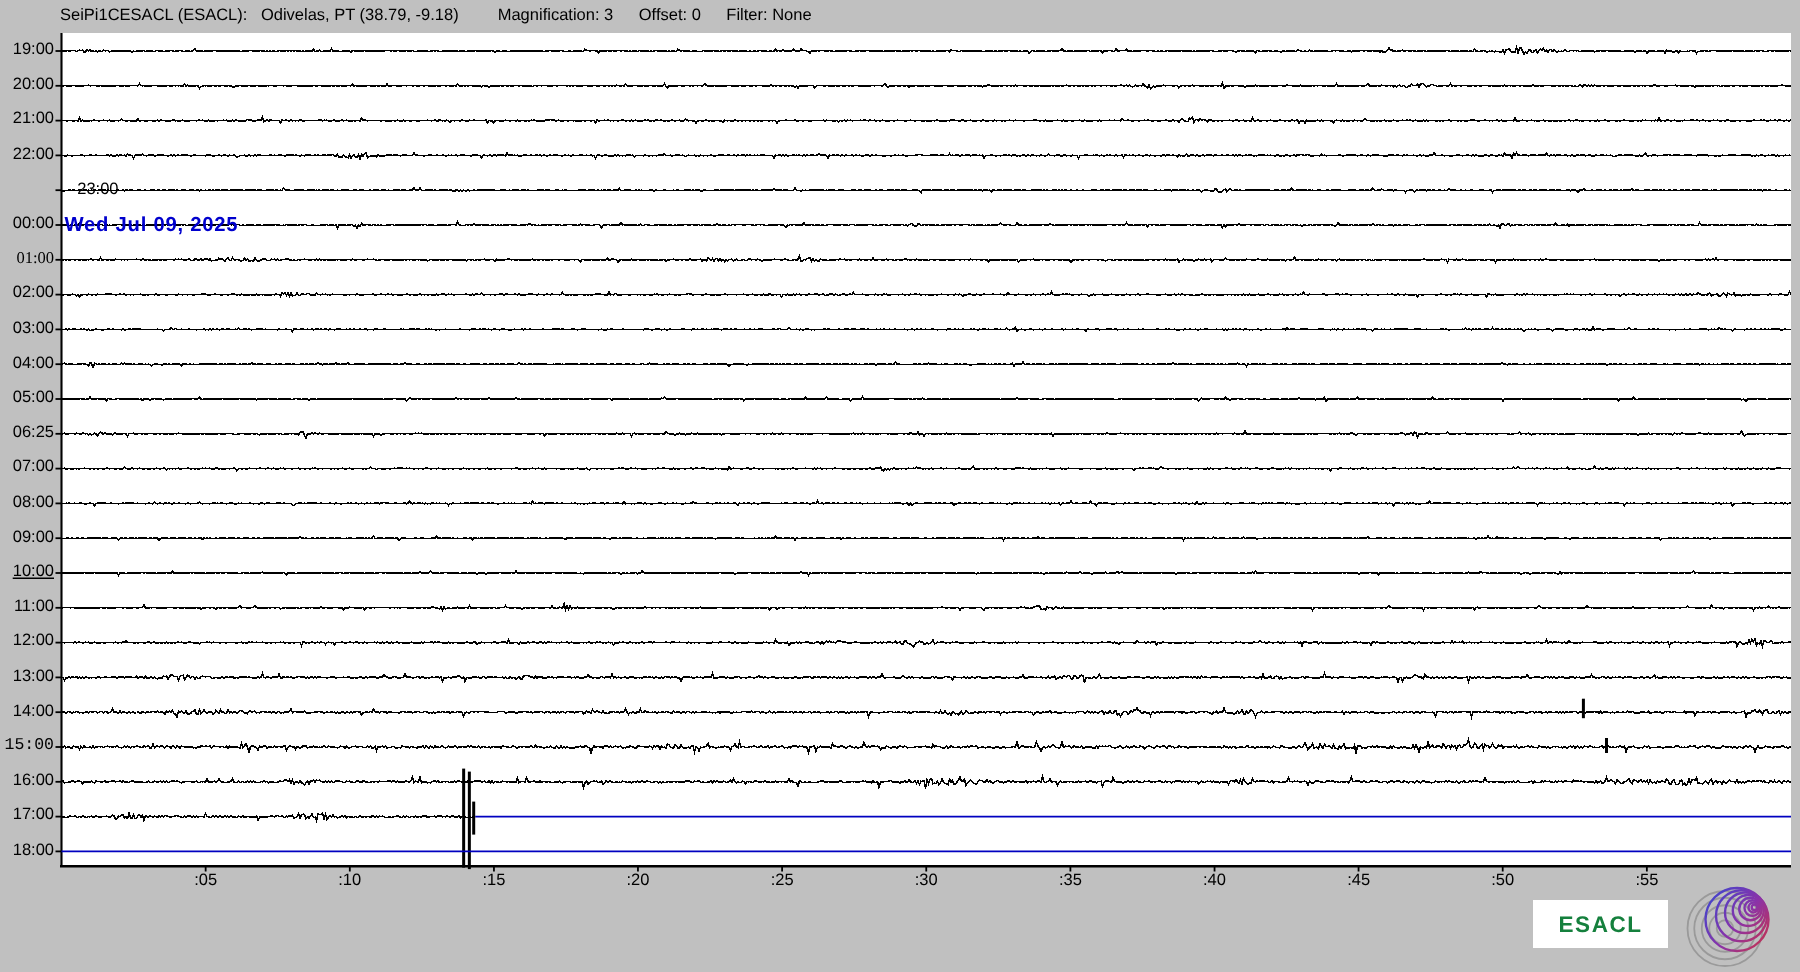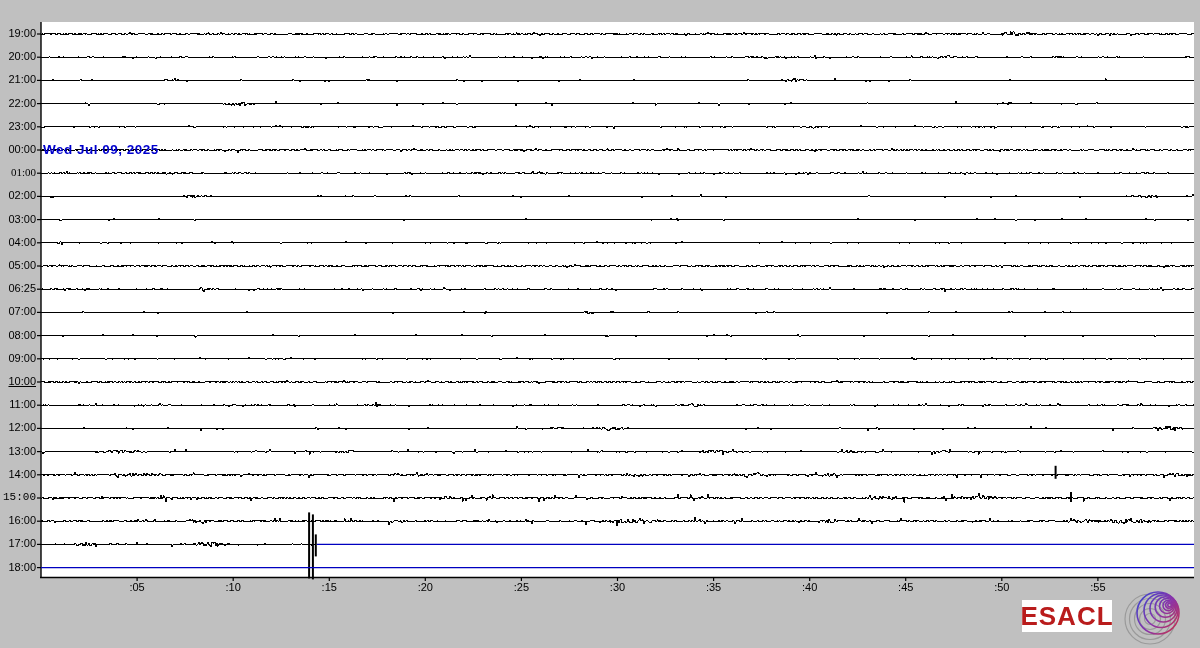--- a/index.html
+++ b/index.html
@@ -31,29 +31,40 @@
     position:absolute; left:43px; top:142px;
     font-size:13.5px; font-weight:bold; color:#0000cd;
     white-space:nowrap; letter-spacing:0.5px; z-index:5;
   }
   .esacl-badge{
     position:absolute; left:1022px; top:600px; width:90px; height:32px;
     background:#ffffff; display:flex; align-items:center; justify-content:center;
     z-index:5;
   }
   .esacl-badge span{
-    font-size:26px; font-weight:bold; color:#b91c1c; letter-spacing:1px;
+    font-size:15px; font-weight:bold; color:#15803d; letter-spacing:1px;
   }
   .logo{position:absolute; left:1122px; top:588px; width:72px; height:58px; z-index:5;}
 </style>
 </head>
 <body>
 
 <div class="screen">
 
+  <div class="header">
+    <span>SeiPi1CESACL (ESACL):</span>
+    <span class="sep-sm"></span>
+    <span>Odivelas, PT (38.79, -9.18)</span>
+    <span class="sep-lg"></span>
+    <span>Magnification: 3</span>
+    <span class="sep-md"></span>
+    <span>Offset: 0</span>
+    <span class="sep-md"></span>
+    <span>Filter: None</span>
+  </div>
 
   <div class="plot-area"></div>
 
   <svg class="traces" id="traceSvg" width="1200" height="648" viewBox="0 0 1200 648">
       <line x1="41" y1="22" x2="41" y2="578" stroke="#000000" stroke-width="1.4"></line>
       <line x1="40" y1="577.5" x2="1194" y2="577.5" stroke="#000000" stroke-width="1.6"></line>
       <line x1="37" y1="34" x2="41" y2="34" stroke="#000000" stroke-width="1.2"></line>
       <path d="M41 34L42 34.14L43 33.95L44 34.19L45 33.74L46 34.05L47 33.85L48 33.72L49 33.75L50 33.68L51 34.35L52 33.82L53 33.28L54 33.77L55 33.38L56 34.76L57 34.49L58 33.25L59 34.12L60 33.21L61 34.29L62 33.95L63 34.27L64 33.81L65 34.69L66 33.68L67 34.24L68 34.51L69 33.39L70 33.88L71 33.81L72 33.70L73 34.48L74 34.39L75 33.74L76 34.31L77 33.97L78 34.25L79 33.78L80 34.15L81 33.85L82 34.27L83 34.03L84 33.91L85 33.94L86 34.08L87 33.83L88 35.05L89 34.15L90 34.27L91 34.22L92 33.82L93 33.85L94 33.93L95 33.83L96 33.70L97 34.27L98 33.98L99 34.03L100 34.20L101 33.76L102 34.25L103 34.32L104 33.70L105 33.80L106 33.90L107 33.81L108 33.87L109 34.27L110 34.21L111 34.05L112 33.92L113 33.90L114 33.74L115 33.77L116 34.31L117 34.15L118 34.00L119 33.86L120 33.74L121 33.79L122 34.26L123 34.30L124 34.14L125 33.79L126 34.05L127 34.23L128 34.16L129 33.68L130 32.34L131 34.16L132 33.80L133 34.12L134 33.70L135 34.20L136 34.23L137 34.06L138 34.04L139 33.87L140 33.84L141 34.01L142 33.76L143 33.70L144 33.85L145 34.04L146 34.17L147 34.18L148 34.06L149 33.81L150 34.07L151 33.94L152 34.10L153 33.91L154 34.24L155 34.08L156 34.11L157 34.07L158 33.89L159 34.21L160 34.17L161 34.29L162 33.69L163 34.15L164 34.02L165 34.04L166 33.75L167 33.79L168 33.67L169 34.01L170 33.95L171 34.04L172 34.03L173 33.85L174 33.77L175 33.91L176 33.82L177 34.25L178 34.09L179 34.30L180 33.85L181 34.29L182 33.93L183 34.19L184 34.30L185 34.18L186 33.75L187 33.85L188 34.04L189 34.12L190 33.97L191 33.67L192 34.05L193 33.75L194 34.05L195 33.70L196 34.14L197 33.68L198 34.24L199 33.86L200 34.09L201 34.25L202 33.99L203 34.33L204 33.92L205 33.99L206 34.30L207 33.77L208 34.00L209 32.71L210 34.30L211 34.19L212 34.04L213 33.48L214 34.27L215 34.27L216 34.12L217 34.08L218 33.90L219 34.03L220 34.30L221 32.40L222 34.19L223 33.80L224 33.83L225 33.95L226 34.20L227 34.31L228 34.16L229 33.90L230 34.23L231 34.02L232 33.71L233 34.03L234 34.77L235 33.73L236 33.68L237 34.03L238 34.10L239 33.88L240 34.16L241 34.10L242 34.11L243 33.69L244 34.08L245 33.85L246 34.10L247 33.77L248 34.30L249 33.94L250 34.10L251 34.17L252 34.05L253 34.15L254 34.22L255 33.83L256 34.29L257 33.72L258 33.79L259 33.69L260 33.80L261 33.91L262 33.74L263 34.19L264 34.09L265 33.67L266 33.78L267 33.93L268 34.30L269 33.95L270 34.15L271 33.77L272 33.84L273 33.96L274 34.17L275 33.72L276 34.20L277 34.31L278 34.19L279 34.07L280 34.24L281 34.06L282 34.06L283 34.04L284 34.07L285 34.19L286 34.32L287 34.13L288 33.98L289 33.78L290 34.03L291 33.69L292 34.01L293 34.23L294 34.21L295 34.24L296 33.76L297 34.15L298 33.77L299 34.19L300 33.72L301 34.15L302 33.94L303 34.12L304 34.23L305 34.03L306 34.31L307 33.80L308 34.17L309 34.08L310 34.26L311 34.23L312 34.12L313 34.07L314 33.89L315 33.96L316 34.01L317 33.76L318 33.91L319 34.16L320 33.69L321 34.26L322 33.93L323 33.86L324 34.22L325 34.05L326 33.94L327 33.84L328 33.78L329 34.07L330 35.23L331 33.77L332 34.06L333 33.92L334 34.46L335 33.99L336 34.09L337 33.91L338 34.24L339 34.32L340 34.21L341 34.00L342 34.22L343 34.13L344 34.15L345 33.93L346 33.93L347 33.94L348 33.87L349 33.75L350 34.27L351 33.92L352 34.06L353 33.87L354 34.17L355 33.93L356 33.85L357 33.99L358 34.09L359 34.15L360 34.12L361 34.03L362 34.23L363 34.31L364 34.02L365 33.93L366 33.82L367 33.72L368 34.12L369 34.09L370 34.23L371 33.97L372 34.10L373 33.91L374 33.68L375 33.92L376 34.23L377 34.30L378 34.25L379 34.16L380 33.94L381 34.32L382 34.21L383 34.06L384 33.99L385 34.09L386 33.81L387 34.09L388 34.19L389 34.32L390 32.76L391 33.73L392 33.73L393 33.87L394 33.82L395 33.78L396 33.77L397 33.88L398 33.95L399 35.21L400 33.75L401 34.24L402 33.77L403 33.93L404 34.00L405 33.71L406 34.14L407 34.01L408 33.75L409 33.90L410 34.23L411 33.85L412 33.71L413 33.70L414 34.01L415 33.73L416 33.69L417 34.27L418 33.96L419 34.29L420 34.11L421 34.31L422 33.78L423 34.19L424 33.93L425 34.28L426 33.71L427 33.82L428 34.33L429 34.01L430 33.91L431 34.08L432 34.09L433 34.29L434 34.00L435 34.26L436 34.12L437 33.67L438 33.82L439 34.18L440 33.91L441 34.09L442 33.99L443 34.17L444 33.92L445 34.27L446 33.73L447 34.33L448 33.80L449 33.99L450 34.25L451 34.30L452 32.76L453 33.70L454 34.09L455 33.73L456 34.08L457 33.97L458 33.87L459 33.86L460 34.17L461 34.33L462 34.12L463 33.90L464 33.88L465 34.26L466 34.25L467 34.29L468 34.28L469 33.73L470 34.06L471 33.88L472 33.86L473 34.06L474 33.91L475 33.82L476 33.77L477 34.01L478 34.22L479 33.92L480 34.54L481 33.70L482 33.72L483 34.24L484 33.67L485 33.82L486 33.83L487 33.91L488 33.75L489 33.92L490 33.95L491 34.01L492 34.24L493 34.27L494 33.71L495 34.02L496 34.07L497 33.95L498 34.31L499 34.28L500 33.88L501 34.26L502 34.23L503 33.94L504 34.29L505 34.21L506 33.67L507 33.68L508 34.21L509 33.88L510 33.87L511 34.04L512 34.32L513 34.15L514 33.90L515 34.27L516 34.14L517 32.69L518 34.31L519 33.72L520 34.24L521 33.94L522 33.42L523 33.89L524 34.32L525 33.90L526 34.18L527 34.15L528 33.75L529 32.97L530 33.92L531 34.09L532 34.10L533 33.88L534 32.68L535 33.69L536 33.71L537 33.69L538 34.32L539 34.28L540 35.42L541 33.93L542 34.14L543 33.93L544 34.26L545 33.75L546 34.06L547 33.74L548 33.78L549 33.75L550 34.23L551 33.98L552 34.27L553 33.75L554 34.05L555 34.17L556 34.28L557 34.18L558 33.69L559 34.17L560 34.11L561 34.01L562 34.11L563 33.95L564 33.91L565 33.74L566 33.76L567 34.05L568 34.22L569 34.25L570 34.20L571 33.77L572 33.91L573 33.70L574 33.98L575 33.87L576 34.31L577 33.77L578 33.82L579 33.69L580 34.20L581 33.97L582 34.26L583 33.98L584 34.32L585 33.80L586 33.90L587 33.84L588 34.10L589 34.22L590 34.09L591 33.96L592 33.74L593 34.24L594 33.94L595 33.88L596 33.94L597 33.70L598 33.99L599 33.88L600 33.93L601 34.26L602 33.87L603 34.04L604 34.25L605 33.94L606 34.13L607 33.77L608 33.98L609 33.69L610 33.76L611 33.98L612 33.79L613 33.69L614 34.17L615 33.82L616 34.17L617 33.91L618 34.05L619 34.15L620 33.91L621 34.33L622 34.03L623 34.24L624 34.21L625 34.06L626 34.18L627 33.90L628 34.26L629 33.98L630 33.97L631 33.68L632 33.76L633 34.69L634 32.99L635 33.78L636 33.68L637 33.78L638 34.10L639 34.25L640 34.24L641 33.73L642 33.91L643 34.26L644 33.76L645 34.01L646 34.31L647 33.97L648 34.16L649 34.07L650 34.11L651 34.05L652 33.84L653 34.16L654 33.90L655 34.25L656 34.27L657 34.18L658 34.05L659 33.79L660 34.12L661 33.72L662 34.41L663 34.12L664 33.77L665 34.26L666 34.00L667 33.87L668 33.98L669 33.72L670 34.08L671 34.01L672 33.68L673 33.71L674 34.17L675 34.19L676 33.73L677 34.14L678 33.92L679 34.27L680 34.12L681 34.30L682 34.25L683 33.93L684 34.17L685 33.76L686 35.41L687 34.48L688 33.68L689 33.83L690 34.33L691 34.05L692 34.15L693 34.19L694 34.11L695 34.03L696 33.97L697 34.25L698 34.18L699 34.18L700 33.96L701 33.75L702 34.12L703 34.01L704 33.98L705 34.20L706 33.77L707 33.76L708 32.23L709 33.98L710 33.84L711 34.31L712 33.70L713 34.03L714 33.82L715 34.22L716 34.23L717 33.92L718 34.12L719 34.02L720 34.22L721 34.14L722 33.96L723 34.12L724 33.89L725 33.79L726 33.70L727 34.30L728 33.68L729 34.22L730 33.67L731 34.20L732 34.08L733 33.69L734 34.00L735 35.23L736 33.67L737 34.25L738 34.12L739 33.73L740 33.79L741 33.78L742 34.28L743 34.20L744 32.70L745 33.76L746 34.33L747 33.67L748 33.73L749 33.69L750 33.76L751 32.81L752 34.30L753 33.80L754 34.07L755 34.30L756 33.69L757 34.24L758 33.93L759 33.87L760 34.08L761 33.74L762 33.70L763 33.76L764 33.83L765 34.18L766 33.80L767 33.68L768 33.76L769 33.97L770 34.25L771 34.22L772 34.06L773 34.31L774 34.05L775 34.15L776 34.30L777 34.26L778 33.71L779 33.77L780 34.20L781 34.05L782 33.77L783 33.91L784 33.80L785 34.09L786 34.18L787 33.79L788 33.70L789 34.06L790 34.24L791 34.00L792 34.02L793 33.98L794 33.80L795 34.31L796 33.97L797 34.25L798 33.83L799 33.85L800 33.87L801 34.13L802 34.05L803 33.78L804 34.19L805 33.92L806 34.04L807 33.75L808 33.68L809 34.21L810 34.33L811 34.29L812 34.22L813 34.06L814 34.12L815 33.78L816 33.95L817 33.93L818 34.00L819 33.72L820 33.76L821 33.76L822 34.05L823 34.28L824 35.02L825 33.97L826 34.19L827 33.75L828 34.14L829 33.90L830 34.23L831 34.24L832 33.79L833 34.06L834 34.16L835 33.76L836 34.25L837 35.27L838 33.71L839 33.86L840 34.29L841 34.31L842 33.97L843 34.12L844 33.94L845 33.93L846 33.74L847 34.06L848 34.26L849 34.32L850 33.67L851 34.14L852 34.20L853 34.31L854 34.92L855 34.04L856 33.91L857 34.31L858 34.09L859 33.87L860 33.93L861 33.95L862 33.73L863 34.21L864 34.21L865 33.22L866 33.77L867 33.76L868 34.29L869 34.28L870 33.96L871 34.28L872 34.24L873 33.42L874 34.15L875 34.09L876 34.29L877 34.01L878 34.14L879 34.19L880 33.92L881 33.96L882 34.16L883 33.97L884 33.88L885 34.22L886 34.21L887 34.22L888 34.14L889 33.67L890 33.87L891 33.73L892 33.82L893 33.76L894 34.26L895 33.77L896 34.31L897 34.32L898 34.24L899 34.05L900 34.05L901 34.66L902 33.85L903 33.83L904 34.11L905 34.16L906 34.01L907 33.76L908 33.69L909 33.84L910 33.83L911 33.71L912 34.02L913 33.98L914 34.23L915 33.68L916 34.05L917 33.78L918 34.41L919 33.70L920 34.74L921 33.71L922 34.62L923 34.66L924 34.47L925 33.60L926 31.84L927 33.43L928 33.20L929 34.30L930 33.96L931 34.35L932 33.98L933 33.87L934 33.81L935 33.29L936 34.09L937 33.86L938 33.68L939 33.88L940 33.86L941 33.85L942 33.67L943 34.03L944 34.29L945 34.13L946 33.76L947 34.06L948 33.98L949 33.72L950 34.14L951 34.25L952 33.82L953 34.04L954 34.01L955 34.04L956 33.77L957 34.14L958 34.17L959 33.78L960 34.24L961 33.76L962 33.84L963 33.85L964 33.80L965 33.79L966 33.89L967 34.33L968 33.81L969 33.89L970 33.96L971 33.99L972 33.95L973 34.26L974 33.98L975 34.00L976 34.16L977 33.93L978 33.95L979 34.35L980 33.98L981 34.16L982 34.27L983 32.67L984 33.94L985 34.20L986 34.40L987 33.97L988 33.96L989 33.68L990 33.87L991 34.65L992 34.53L993 34.04L994 34.30L995 33.93L996 34.58L997 34.22L998 34.53L999 34.28L1000 34.60L1001 34.55L1002 33.26L1003 35.40L1004 33.16L1005 32.92L1006 32.54L1007 33.77L1008 34.86L1009 34.56L1010 34.99L1011 31.63L1012 35.20L1013 32.08L1014 31.79L1015 33.87L1016 35.94L1017 34.54L1018 35.68L1019 33.63L1020 32.91L1021 34.69L1022 35.07L1023 33.64L1024 33.44L1025 35.23L1026 33.75L1027 32.63L1028 33.69L1029 32.33L1030 34.33L1031 33.57L1032 34.93L1033 33.02L1034 33.18L1035 34.29L1036 33.40L1037 34.17L1038 34.60L1039 34.09L1040 34.55L1041 34.07L1042 34.42L1043 33.39L1044 33.55L1045 34.44L1046 34.40L1047 33.62L1048 33.75L1049 33.91L1050 33.55L1051 33.97L1052 33.64L1053 34.30L1054 34.29L1055 33.95L1056 33.79L1057 34.08L1058 34.10L1059 34.10L1060 33.93L1061 34.23L1062 33.69L1063 34.82L1064 34.11L1065 34.10L1066 33.98L1067 33.78L1068 33.95L1069 33.88L1070 34.08L1071 33.74L1072 33.75L1073 34.14L1074 33.97L1075 33.75L1076 34.30L1077 33.98L1078 33.85L1079 34.11L1080 33.71L1081 34.32L1082 34.26L1083 34.25L1084 33.74L1085 34.15L1086 33.81L1087 33.85L1088 33.98L1089 33.88L1090 35.17L1091 34.10L1092 33.80L1093 33.89L1094 33.96L1095 34.33L1096 33.95L1097 33.80L1098 35.70L1099 34.18L1100 33.87L1101 33.95L1102 34.02L1103 34.19L1104 34.25L1105 34.19L1106 33.92L1107 34.00L1108 33.76L1109 33.95L1110 35.56L1111 33.53L1112 33.96L1113 34.27L1114 33.52L1115 34.79L1116 34.77L1117 33.83L1118 33.94L1119 35.01L1120 33.95L1121 34.41L1122 34.31L1123 34.27L1124 34.35L1125 34.14L1126 34.25L1127 33.68L1128 33.84L1129 33.85L1130 33.83L1131 35.52L1132 34.26L1133 34.25L1134 33.94L1135 34.24L1136 33.70L1137 33.98L1138 33.77L1139 34.28L1140 33.90L1141 33.76L1142 33.68L1143 33.79L1144 33.71L1145 34.21L1146 34.07L1147 34.06L1148 33.99L1149 34.00L1150 33.90L1151 34.03L1152 33.69L1153 34.07L1154 34.01L1155 33.75L1156 33.95L1157 33.85L1158 33.84L1159 33.78L1160 34.22L1161 33.94L1162 34.09L1163 34.30L1164 34.13L1165 33.96L1166 34.02L1167 33.93L1168 34.14L1169 34.29L1170 33.79L1171 33.73L1172 34.32L1173 33.86L1174 33.72L1175 33.89L1176 34.17L1177 34.25L1178 34.22L1179 33.98L1180 33.69L1181 33.89L1182 33.91L1183 33.74L1184 33.99L1185 33.94L1186 33.77L1187 34.10L1188 33.98L1189 34.20L1190 34.00L1191 34.19L1192 33.87L1193 33.72L1194 33.91" fill="none" stroke="#000000" stroke-width="1.05" shape-rendering="crispEdges"></path>
       <line x1="37" y1="57.2" x2="41" y2="57.2" stroke="#000000" stroke-width="1.2"></line>
       <path d="M41 57.2L42 57.30L43 57.08L44 57.14L45 57.44L46 57.30L47 57.52L48 57.20L49 57.02L50 56.92L51 57.52L52 57.48L53 57.37L54 57.40L55 57.42L56 57.22L57 56.93L58 57.18L59 56.84L60 57.22L61 56.99L62 57.18L63 56.97L64 57.02L65 57.34L66 57.42L67 56.90L68 57.24L69 57.30L70 57.19L71 57.37L72 57.19L73 57.25L74 57.15L75 57.25L76 57.41L77 57.28L78 56.95L79 57.08L80 57.34L81 57.41L82 57.50L83 56.97L84 57.25L85 57.31L86 57.27L87 56.95L88 56.90L89 56.95L90 57.05L91 57.14L92 57.17L93 55.77L94 56.99L95 57.23L96 57.01L97 57.40L98 57.48L99 57.29L100 57.37L101 57.17L102 57.01L103 57.11L104 56.97L105 57.35L106 57.29L107 57.17L108 57.37L109 57.39L110 57.41L111 57.37L112 56.93L113 57.17L114 57.33L115 57.39L116 56.95L117 57.16L118 57.00L119 57.29L120 57.00L121 57.47L122 57.45L123 56.07L124 57.40L125 56.71L126 57.39L127 57.22L128 57.50L129 57.28L130 57.47L131 56.96L132 57.28L133 58.87L134 57.53L135 57.53L136 56.88L137 57.24L138 57.00L139 57.37L140 57.06L141 57.36L142 56.94L143 57.24L144 57.43L145 56.96L146 57.29L147 57.19L148 56.98L149 56.89L150 57.27L151 57.52L152 56.95L153 57.14L154 57.29L155 57.81L156 58.51L157 57.42L158 56.99L159 57.42L160 56.91L161 57.15L162 57.17L163 57.36L164 57.34L165 57.20L166 56.95L167 57.26L168 57.22L169 57.44L170 57.25L171 57.03L172 57.02L173 57.47L174 57.17L175 57.47L176 56.97L177 57.40L178 56.99L179 57.17L180 56.93L181 56.92L182 57.15L183 57.51L184 57.46L185 57.01L186 56.88L187 56.88L188 56.89L189 57.37L190 56.91L191 57.20L192 57.21L193 57.21L194 57.49L195 57.11L196 57.01L197 57.13L198 57.09L199 57.53L200 57.08L201 57.42L202 57.35L203 57.35L204 57.38L205 57.14L206 57.39L207 57.51L208 57.50L209 56.93L210 57.11L211 57.50L212 57.10L213 56.96L214 56.93L215 57.45L216 57.39L217 57.40L218 57.40L219 57.32L220 57.49L221 57.00L222 57.52L223 57.22L224 57.03L225 57.47L226 57.47L227 56.95L228 57.50L229 57.17L230 57.45L231 57.32L232 56.94L233 57.07L234 57.21L235 56.34L236 57.52L237 56.99L238 57.39L239 57.19L240 57.16L241 57.28L242 57.21L243 57.27L244 57.35L245 57.13L246 57.00L247 57.27L248 57.10L249 57.44L250 57.20L251 57.08L252 57.44L253 57.27L254 57.02L255 57.46L256 57.28L257 57.31L258 55.99L259 57.22L260 57.31L261 57.37L262 56.97L263 57.12L264 57.14L265 57.19L266 57.15L267 57.51L268 56.98L269 56.95L270 56.97L271 57.14L272 56.97L273 56.88L274 56.88L275 57.27L276 57.07L277 56.94L278 57.36L279 57.28L280 57.11L281 56.99L282 57.03L283 57.38L284 56.95L285 56.89L286 57.40L287 57.20L288 57.43L289 57.52L290 57.27L291 56.96L292 57.39L293 57.21L294 57.19L295 57.03L296 56.97L297 57.37L298 57.09L299 56.91L300 57.45L301 57.25L302 57.50L303 57.08L304 57.31L305 56.01L306 57.08L307 57.29L308 57.53L309 56.95L310 57.52L311 57.01L312 57.51L313 56.97L314 56.98L315 57.35L316 57.49L317 57.30L318 57.15L319 57.31L320 57.13L321 57.91L322 56.92L323 57.27L324 57.17L325 57.19L326 58.27L327 57.44L328 57.18L329 57.34L330 57.39L331 57.52L332 57.11L333 57.24L334 56.99L335 57.39L336 57.20L337 57.00L338 57.45L339 57.12L340 56.94L341 57.40L342 57.20L343 57.12L344 56.90L345 57.02L346 57.39L347 57.10L348 57.14L349 57.42L350 57.29L351 57.33L352 57.39L353 57.33L354 57.43L355 57.73L356 57.00L357 57.11L358 57.23L359 57.14L360 57.08L361 57.24L362 56.94L363 57.08L364 57.02L365 57.25L366 57.33L367 57.24L368 57.47L369 57.00L370 56.94L371 57.19L372 57.15L373 56.97L374 57.09L375 56.92L376 57.03L377 56.92L378 57.37L379 57.06L380 57.24L381 56.99L382 57.51L383 57.00L384 57.05L385 57.30L386 57.18L387 57.53L388 57.48L389 56.94L390 57.17L391 57.08L392 57.31L393 57.49L394 57.18L395 57.29L396 56.87L397 56.92L398 57.53L399 57.50L400 57.13L401 56.91L402 57.17L403 57.43L404 57.08L405 57.00L406 57.40L407 57.01L408 57.51L409 57.02L410 57.34L411 56.71L412 57.11L413 57.16L414 57.40L415 57.08L416 57.46L417 56.03L418 56.97L419 57.48L420 57.20L421 57.47L422 57.09L423 57.13L424 56.90L425 57.29L426 57.39L427 57.42L428 57.41L429 56.99L430 57.24L431 57.21L432 57.38L433 57.04L434 56.94L435 57.20L436 57.34L437 57.25L438 57.07L439 57.50L440 57.40L441 57.49L442 57.00L443 55.78L444 57.46L445 58.33L446 57.26L447 57.32L448 57.06L449 57.50L450 57.02L451 57.44L452 57.14L453 56.94L454 57.19L455 57.30L456 57.42L457 56.98L458 57.01L459 57.09L460 57.50L461 57.07L462 57.47L463 57.04L464 56.89L465 57.32L466 56.91L467 56.99L468 57.35L469 57.00L470 55.54L471 57.12L472 57.27L473 57.44L474 57.53L475 57.43L476 57.08L477 57.22L478 57.42L479 57.42L480 57.08L481 57.42L482 57.36L483 57.41L484 57.45L485 57.05L486 57.14L487 57.11L488 57.23L489 57.22L490 57.48L491 57.28L492 57.35L493 56.98L494 57.20L495 57.15L496 57.61L497 57.34L498 56.91L499 57.01L500 57.52L501 57.43L502 57.15L503 56.96L504 57.23L505 57.01L506 57.05L507 57.11L508 57.10L509 57.48L510 57.35L511 57.36L512 57.24L513 57.42L514 56.60L515 57.45L516 57.00L517 57.31L518 57.07L519 57.09L520 57.21L521 57.44L522 56.88L523 57.18L524 57.52L525 57.06L526 57.22L527 57.02L528 57.24L529 57.28L530 58.23L531 57.18L532 58.81L533 56.96L534 57.35L535 57.29L536 57.52L537 57.40L538 57.28L539 56.91L540 57.17L541 56.90L542 57.14L543 58.49L544 57.42L545 56.93L546 57.09L547 57.07L548 56.94L549 57.16L550 57.29L551 56.92L552 57.19L553 57.49L554 57.13L555 57.26L556 57.27L557 57.02L558 57.47L559 57.40L560 57.09L561 56.89L562 57.41L563 57.38L564 57.02L565 56.96L566 57.24L567 57.13L568 57.31L569 57.33L570 56.90L571 56.93L572 57.05L573 57.46L574 57.36L575 57.51L576 57.39L577 57.51L578 57.36L579 57.41L580 57.44L581 56.87L582 56.95L583 57.20L584 57.04L585 57.04L586 56.91L587 56.96L588 57.31L589 56.95L590 55.79L591 57.12L592 58.35L593 57.16L594 57.43L595 57.30L596 57.29L597 57.05L598 56.92L599 57.46L600 57.33L601 57.13L602 57.07L603 57.51L604 56.96L605 56.94L606 57.95L607 57.09L608 57.24L609 57.33L610 57.07L611 57.09L612 57.33L613 57.20L614 57.38L615 57.45L616 56.97L617 57.36L618 57.40L619 57.26L620 57.11L621 56.99L622 57.08L623 57.15L624 57.48L625 57.41L626 57.17L627 57.16L628 57.31L629 56.92L630 57.00L631 56.99L632 57.47L633 57.52L634 56.96L635 57.43L636 57.10L637 56.90L638 57.17L639 57.48L640 57.14L641 57.43L642 57.39L643 57.34L644 57.07L645 56.95L646 57.29L647 57.30L648 57.08L649 56.92L650 57.25L651 56.94L652 57.28L653 57.21L654 57.23L655 58.22L656 56.97L657 57.39L658 57.04L659 56.42L660 56.91L661 57.17L662 57.36L663 57.35L664 57.24L665 57.53L666 57.12L667 57.19L668 57.24L669 56.90L670 56.96L671 57.18L672 57.18L673 57.05L674 57.31L675 57.02L676 57.43L677 56.87L678 57.53L679 57.10L680 57.15L681 57.10L682 56.90L683 57.51L684 57.50L685 56.94L686 57.04L687 57.31L688 57.48L689 56.96L690 57.28L691 57.31L692 57.39L693 57.08L694 57.27L695 57.39L696 57.50L697 57.51L698 57.49L699 57.39L700 57.29L701 57.12L702 57.23L703 57.08L704 57.44L705 57.51L706 57.17L707 57.11L708 57.49L709 57.29L710 57.04L711 56.87L712 57.21L713 57.47L714 57.02L715 56.98L716 57.40L717 56.98L718 57.17L719 57.30L720 57.29L721 57.05L722 57.43L723 57.12L724 57.33L725 57.47L726 56.92L727 57.00L728 57.40L729 57.10L730 57.46L731 57.03L732 57.02L733 56.91L734 57.46L735 57.05L736 57.15L737 57.09L738 57.18L739 57.03L740 57.14L741 57.52L742 57.03L743 57.25L744 57.36L745 56.92L746 56.94L747 56.81L748 56.77L749 57.23L750 57.13L751 56.72L752 57.80L753 56.67L754 57.66L755 57.86L756 57.72L757 56.47L758 57.51L759 57.29L760 56.93L761 57.39L762 56.07L763 57.04L764 57.74L765 58.50L766 56.77L767 59.15L768 58.14L769 57.49L770 57.91L771 57.69L772 56.80L773 57.62L774 57.36L775 56.93L776 56.77L777 57.26L778 56.86L779 57.14L780 57.00L781 56.94L782 57.50L783 57.15L784 57.14L785 56.91L786 58.56L787 57.41L788 57.13L789 57.08L790 57.24L791 57.02L792 56.95L793 57.48L794 57.11L795 56.87L796 57.50L797 56.90L798 57.03L799 56.96L800 57.35L801 57.44L802 57.23L803 57.08L804 57.19L805 57.50L806 56.86L807 57.43L808 57.42L809 57.38L810 56.93L811 57.04L812 57.67L813 56.92L814 57.35L815 55.45L816 58.80L817 57.50L818 57.24L819 57.46L820 57.03L821 57.23L822 57.51L823 57.08L824 56.87L825 56.89L826 57.35L827 57.50L828 57.19L829 57.27L830 58.54L831 57.24L832 57.28L833 57.39L834 57.28L835 57.43L836 57.25L837 56.89L838 57.27L839 56.97L840 57.33L841 57.46L842 57.44L843 57.25L844 57.14L845 57.50L846 56.98L847 57.05L848 57.48L849 57.50L850 57.30L851 57.41L852 57.01L853 56.94L854 56.98L855 57.17L856 57.26L857 57.38L858 56.14L859 57.06L860 57.12L861 56.99L862 57.32L863 57.48L864 57.47L865 57.35L866 57.35L867 56.90L868 57.33L869 57.18L870 57.46L871 57.33L872 57.52L873 57.36L874 57.32L875 57.11L876 57.31L877 56.93L878 57.18L879 57.11L880 57.09L881 56.89L882 57.40L883 57.46L884 56.97L885 57.37L886 57.38L887 57.16L888 57.21L889 57.42L890 57.05L891 55.81L892 57.22L893 57.42L894 57.29L895 57.53L896 57.03L897 57.30L898 57.13L899 57.51L900 57.48L901 57.26L902 57.41L903 57.44L904 57.16L905 57.45L906 56.91L907 57.12L908 57.20L909 57.27L910 57.14L911 56.94L912 55.68L913 57.31L914 57.41L915 57.23L916 57.45L917 57.35L918 57.05L919 57.18L920 57.24L921 56.85L922 56.99L923 57.03L924 57.52L925 57.18L926 56.96L927 57.30L928 56.84L929 57.66L930 56.76L931 57.90L932 57.08L933 56.77L934 57.85L935 57.22L936 57.07L937 57.97L938 58.52L939 57.30L940 57.36L941 55.84L942 56.99L943 57.02L944 57.12L945 56.09L946 58.25L947 56.02L948 55.79L949 55.70L950 57.10L951 58.18L952 56.91L953 57.43L954 56.35L955 56.41L956 56.85L957 56.93L958 57.73L959 57.32L960 57.57L961 57.27L962 57.07L963 56.98L964 57.18L965 57.41L966 57.10L967 55.79L968 57.42L969 57.05L970 57.27L971 57.19L972 57.12L973 57.05L974 57.26L975 56.95L976 56.88L977 57.02L978 57.02L979 57.36L980 57.49L981 57.18L982 56.95L983 57.19L984 57.19L985 57.08L986 57.11L987 57.40L988 57.12L989 57.11L990 57.06L991 57.12L992 57.13L993 57.53L994 57.03L995 57.19L996 57.52L997 57.41L998 57.33L999 57.52L1000 57.48L1001 56.96L1002 57.29L1003 56.90L1004 57.51L1005 57.30L1006 56.89L1007 57.20L1008 56.87L1009 57.50L1010 57.17L1011 57.14L1012 57.01L1013 57.21L1014 57.13L1015 56.99L1016 57.24L1017 57.42L1018 57.46L1019 57.22L1020 57.16L1021 57.18L1022 56.61L1023 57.16L1024 57.49L1025 57.49L1026 56.92L1027 57.19L1028 57.13L1029 57.21L1030 56.97L1031 56.95L1032 57.03L1033 57.12L1034 56.98L1035 57.51L1036 57.45L1037 57.36L1038 56.89L1039 57.43L1040 57.49L1041 56.93L1042 57.35L1043 57.11L1044 57.45L1045 57.39L1046 57.12L1047 57.09L1048 57.26L1049 57.64L1050 57.05L1051 57.78L1052 57.60L1053 56.72L1054 56.81L1055 57.71L1056 56.52L1057 56.56L1058 57.54L1059 56.62L1060 57.41L1061 56.52L1062 57.61L1063 56.83L1064 57.23L1065 57.16L1066 57.32L1067 57.39L1068 56.89L1069 57.31L1070 57.11L1071 57.06L1072 57.52L1073 57.34L1074 57.49L1075 57.44L1076 56.93L1077 56.93L1078 57.01L1079 57.41L1080 57.26L1081 56.89L1082 57.20L1083 57.35L1084 57.11L1085 57.39L1086 57.48L1087 57.33L1088 56.92L1089 57.23L1090 57.52L1091 57.00L1092 57.30L1093 57.17L1094 57.04L1095 57.21L1096 57.09L1097 57.25L1098 56.93L1099 56.99L1100 57.24L1101 57.29L1102 57.09L1103 56.40L1104 57.19L1105 57.48L1106 57.51L1107 57.00L1108 57.07L1109 57.09L1110 57.37L1111 57.49L1112 57.04L1113 57.12L1114 56.96L1115 57.13L1116 57.01L1117 56.73L1118 57.30L1119 56.98L1120 57.00L1121 57.46L1122 57.42L1123 57.43L1124 57.39L1125 57.51L1126 57.14L1127 57.05L1128 57.50L1129 57.43L1130 58.00L1131 56.93L1132 57.38L1133 57.48L1134 57.34L1135 57.29L1136 57.08L1137 57.25L1138 57.49L1139 57.40L1140 57.43L1141 56.99L1142 57.30L1143 56.91L1144 57.03L1145 57.29L1146 56.94L1147 57.74L1148 57.31L1149 57.11L1150 57.18L1151 57.13L1152 57.39L1153 57.26L1154 56.92L1155 57.40L1156 57.40L1157 56.97L1158 57.13L1159 57.01L1160 57.36L1161 56.98L1162 57.23L1163 57.23L1164 57.24L1165 57.16L1166 57.09L1167 57.09L1168 57.47L1169 57.36L1170 57.10L1171 57.44L1172 57.25L1173 57.22L1174 57.08L1175 57.30L1176 56.95L1177 57.23L1178 57.53L1179 57.34L1180 56.91L1181 57.45L1182 57.51L1183 57.26L1184 57.41L1185 57.14L1186 56.91L1187 57.06L1188 56.71L1189 57.08L1190 56.92L1191 57.52L1192 57.22L1193 57.16L1194 57.36" fill="none" stroke="#000000" stroke-width="1.05" shape-rendering="crispEdges"></path>
@@ -118,21 +129,21 @@
       <line x1="905.7" y1="577" x2="905.7" y2="581" stroke="#000000" stroke-width="1.2"></line>
       <line x1="1001.8" y1="577" x2="1001.8" y2="581" stroke="#000000" stroke-width="1.2"></line>
       <line x1="1097.9" y1="577" x2="1097.9" y2="581" stroke="#000000" stroke-width="1.2"></line>
     </svg>
 
   <div id="hourLabels">
       <span class="hour-label" style="top: 27px;">19:00</span>
       <span class="hour-label" style="top: 50.2px;">20:00</span>
       <span class="hour-label" style="top: 73.4px;">21:00</span>
       <span class="hour-label" style="top: 96.6px;">22:00</span>
-      <span class="hour-label" style="top: 119.8px;">23:00</span>
+      <span class="hour-label" style="top: 119.8px; padding-left: 43px;">23:00</span>
       <span class="hour-label" style="top: 143px;">00:00</span>
       <span class="hour-label" style="top: 166.2px; font-family: Liberation Serif, serif;">01:00</span>
       <span class="hour-label" style="top: 189.4px;">02:00</span>
       <span class="hour-label" style="top: 212.6px;">03:00</span>
       <span class="hour-label" style="top: 235.8px;">04:00</span>
       <span class="hour-label" style="top: 259px;">05:00</span>
       <span class="hour-label" style="top: 282.2px;">06:25</span>
       <span class="hour-label" style="top: 305.4px;">07:00</span>
       <span class="hour-label" style="top: 328.6px;">08:00</span>
       <span class="hour-label" style="top: 351.8px;">09:00</span>

